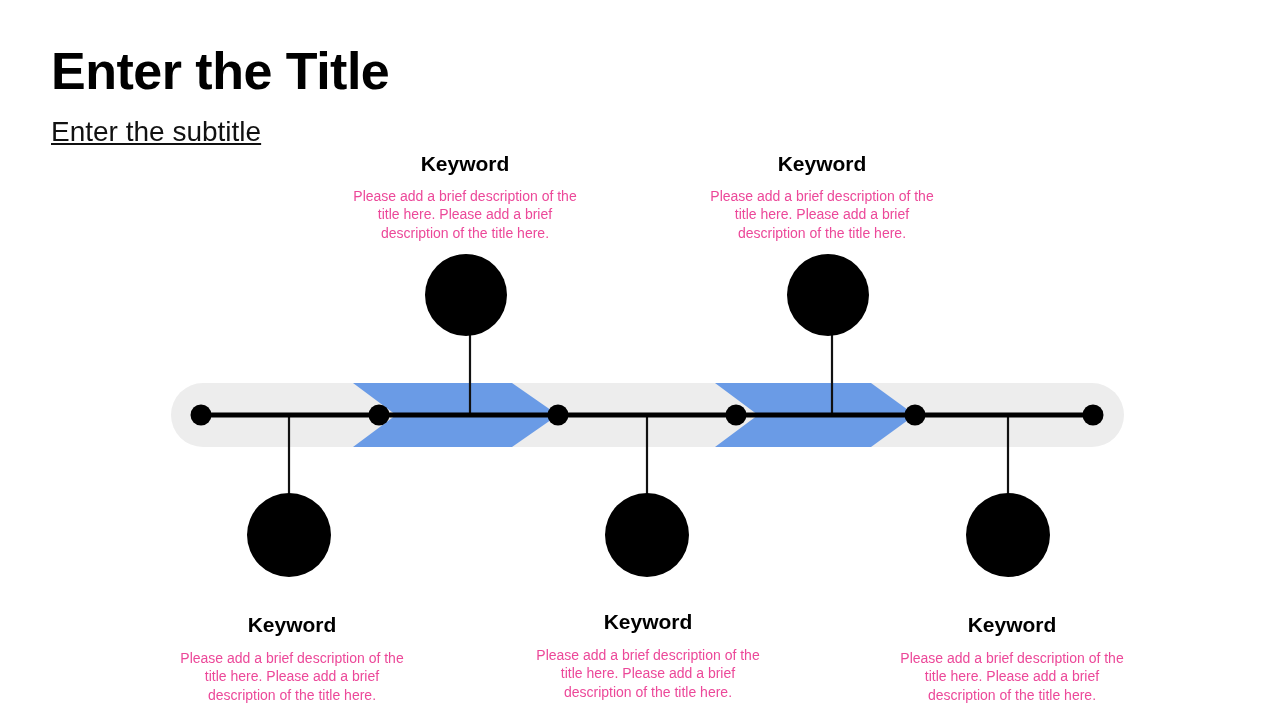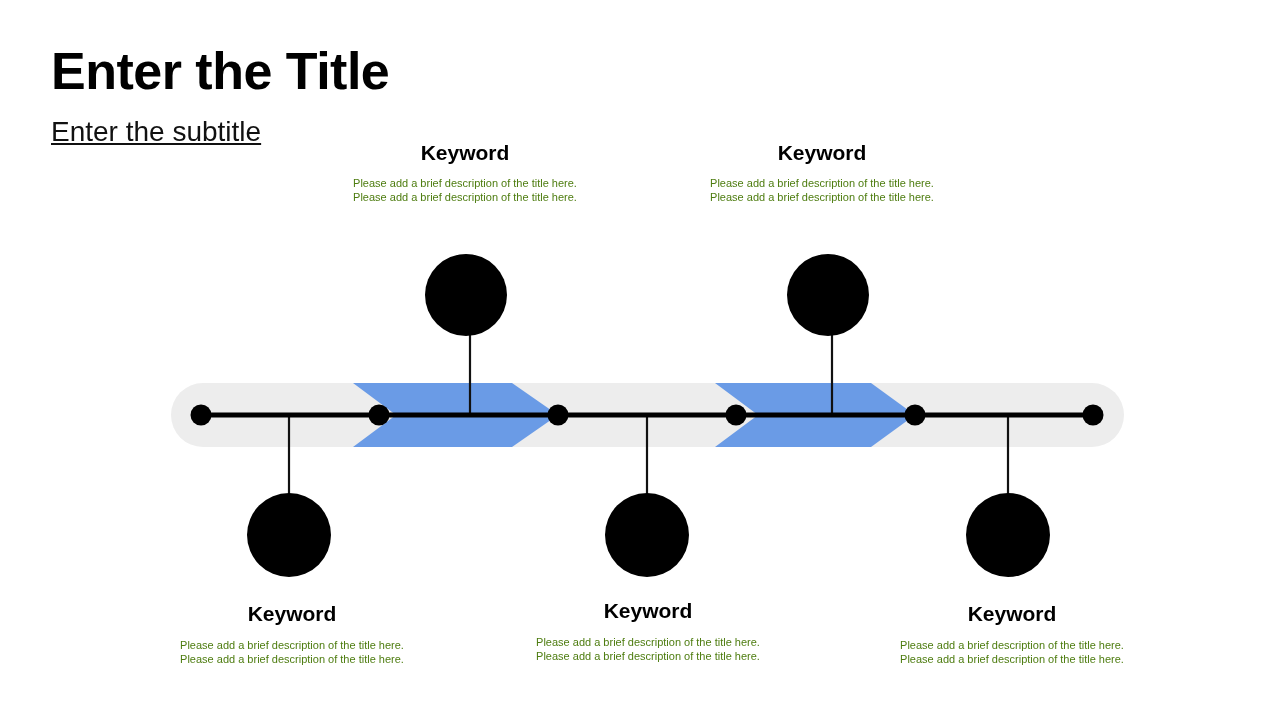--- a/index.html
+++ b/index.html
@@ -62,27 +62,27 @@
   .item-text {
     position: absolute;
     width: 230px;
     text-align: center;
   }
   .item-keyword {
     font-size: 21px;
     font-weight: 700;
     line-height: 1.2;
     color: #000000;
-    margin: 0;
+    margin: 11px;
   }
   .item-desc {
-    font-size: 11px;
+    font-size: 14px;
     font-weight: 400;
     line-height: 1.3;
-    color: #4d7c0f;
+    color: #ec4899;
     margin: 0;
     margin-top: 11px;
   }
 
   .top-text .item-desc { margin-top: 11px; }
   .bottom-text .item-desc { margin-top: 12px; }
 </style>
 </head>
 <body>
 

